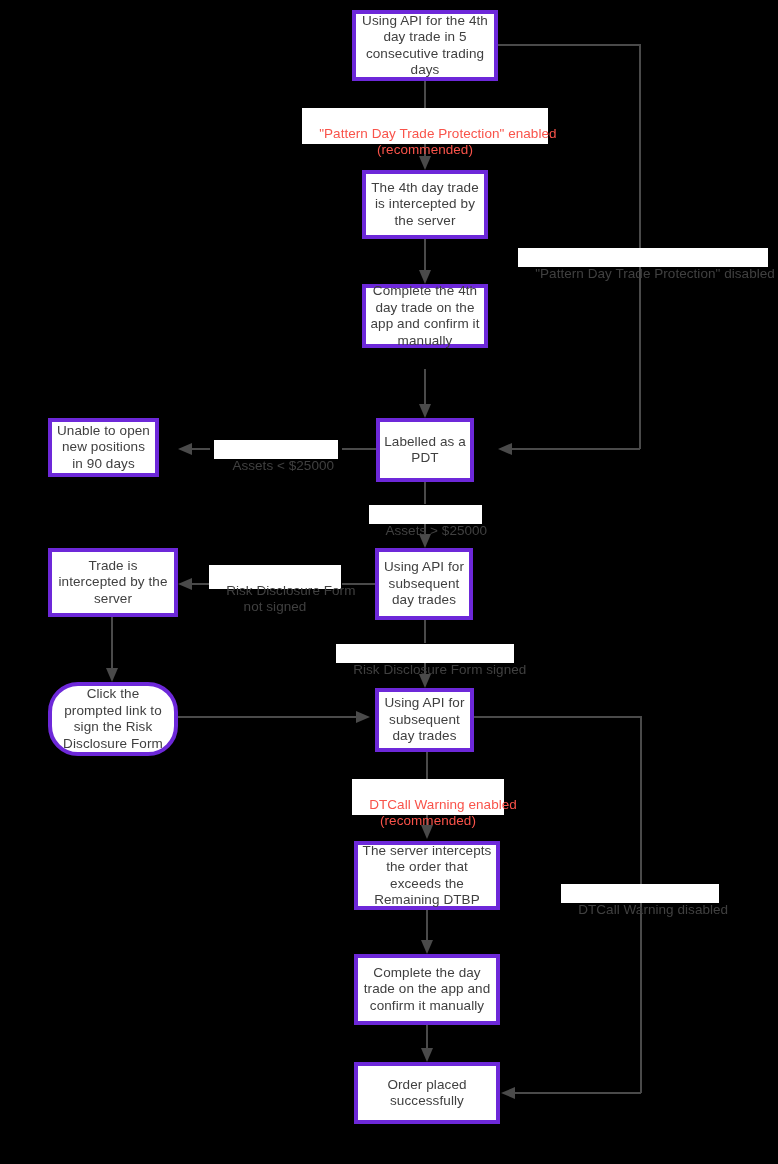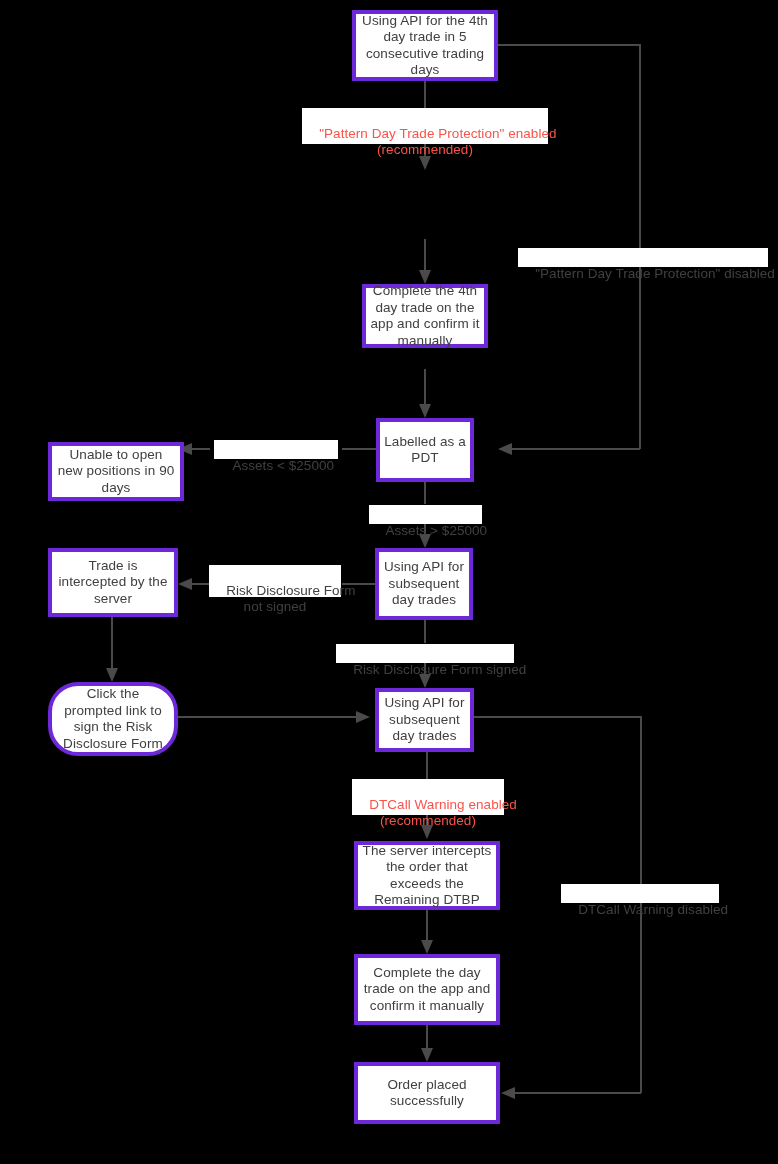--- a/index.html
+++ b/index.html
@@ -108,30 +108,33 @@
 
     <path d="M 474 717 L 641 717 L 641 1093"></path>
     <line x1="641" y1="1093" x2="512" y2="1093"></line>
     <polygon class="arrowhead" points="501,1093 515,1087 515,1099"></polygon>
   </svg>
 
   <div class="node" style="left:352px;top:10px;width:146px;height:71px;">
     <span>Using API for the 4th day trade in 5 consecutive trading days</span>
   </div>
 
+  <div class="node" style="left:362px;top:170px;width:126px;height:69px;">
+    <span>The 4th day trade is intercepted by the server</span>
+  </div>
 
   <div class="node" style="left:362px;top:284px;width:126px;height:64px;">
     <span>Complete the 4th day trade on the app and confirm it manually</span>
   </div>
 
   <div class="node" style="left:376px;top:418px;width:98px;height:64px;">
     <span>Labelled as a PDT</span>
   </div>
 
-  <div class="node" style="left:48px;top:418px;width:136px;height:59px;margin-top:24px;">
+  <div class="node" style="left:48px;top:418px;width:111px;height:59px;">
     <span>Unable to open new positions in 90 days</span>
   </div>
 
   <div class="node" style="left:375px;top:548px;width:98px;height:72px;">
     <span>Using API for subsequent day trades</span>
   </div>
 
   <div class="node" style="left:48px;top:548px;width:130px;height:69px;">
     <span>Trade is intercepted by the server</span>
   </div>
@@ -166,21 +169,21 @@
   </div>
 
   <div class="edge-label" style="left:214px;top:440px;width:124px;height:19px;">
     <span>Assets &lt; $25000</span>
   </div>
 
   <div class="edge-label" style="left:369px;top:505px;width:113px;height:19px;">
     <span>Assets &gt; $25000</span>
   </div>
 
-  <div class="edge-label" style="left:209px;top:565px;width:132px;height:32px;">
+  <div class="edge-label" style="left:209px;top:565px;width:132px;height:24px;">
     <span>Risk Disclosure Form
 not signed</span>
   </div>
 
   <div class="edge-label" style="left:336px;top:644px;width:178px;height:19px;">
     <span>Risk Disclosure Form signed</span>
   </div>
 
   <div class="edge-label warn" style="left:352px;top:779px;width:152px;height:36px;">
     <span>DTCall Warning enabled

